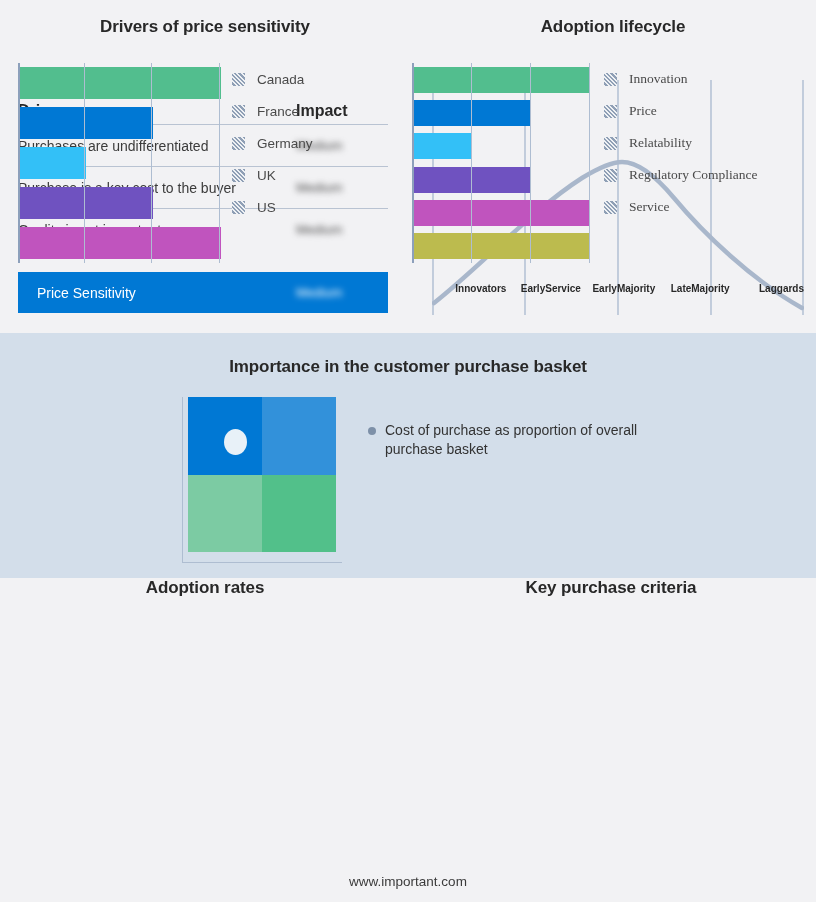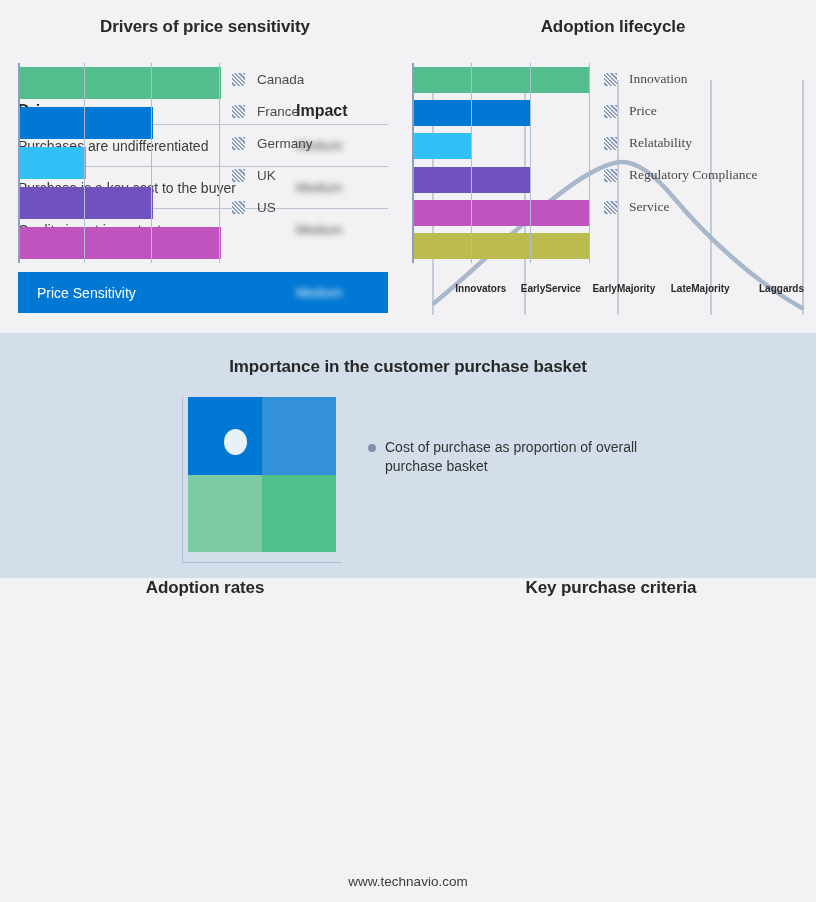--- a/index.html
+++ b/index.html
@@ -191,21 +191,20 @@
 
   .basket-legend {
     position: absolute;
     left: 368px; top: 88px;
     width: 330px;
   }
   .bl-item {
     display: flex;
     align-items: flex-start;
     margin-bottom: 24px;
-    margin-top: 17px;
   }
   .bl-dot {
     width: 8px; height: 8px;
     border-radius: 50%;
     background: #7D90A8;
     margin-top: 6px;
     margin-right: 9px;
     flex: 0 0 auto;
   }
   .bl-text {
@@ -512,13 +511,13 @@
   <div class="leg-item">
     <span class="leg-swatch"></span>
     <span class="leg-label">Regulatory Compliance</span>
   </div>
   <div class="leg-item">
     <span class="leg-swatch"></span>
     <span class="leg-label">Service</span>
   </div>
 </div>
 
-<div class="footer-url">www.technavio.com</div>
+<div class="footer-url">www.important.com</div>
 
 </body></html>

